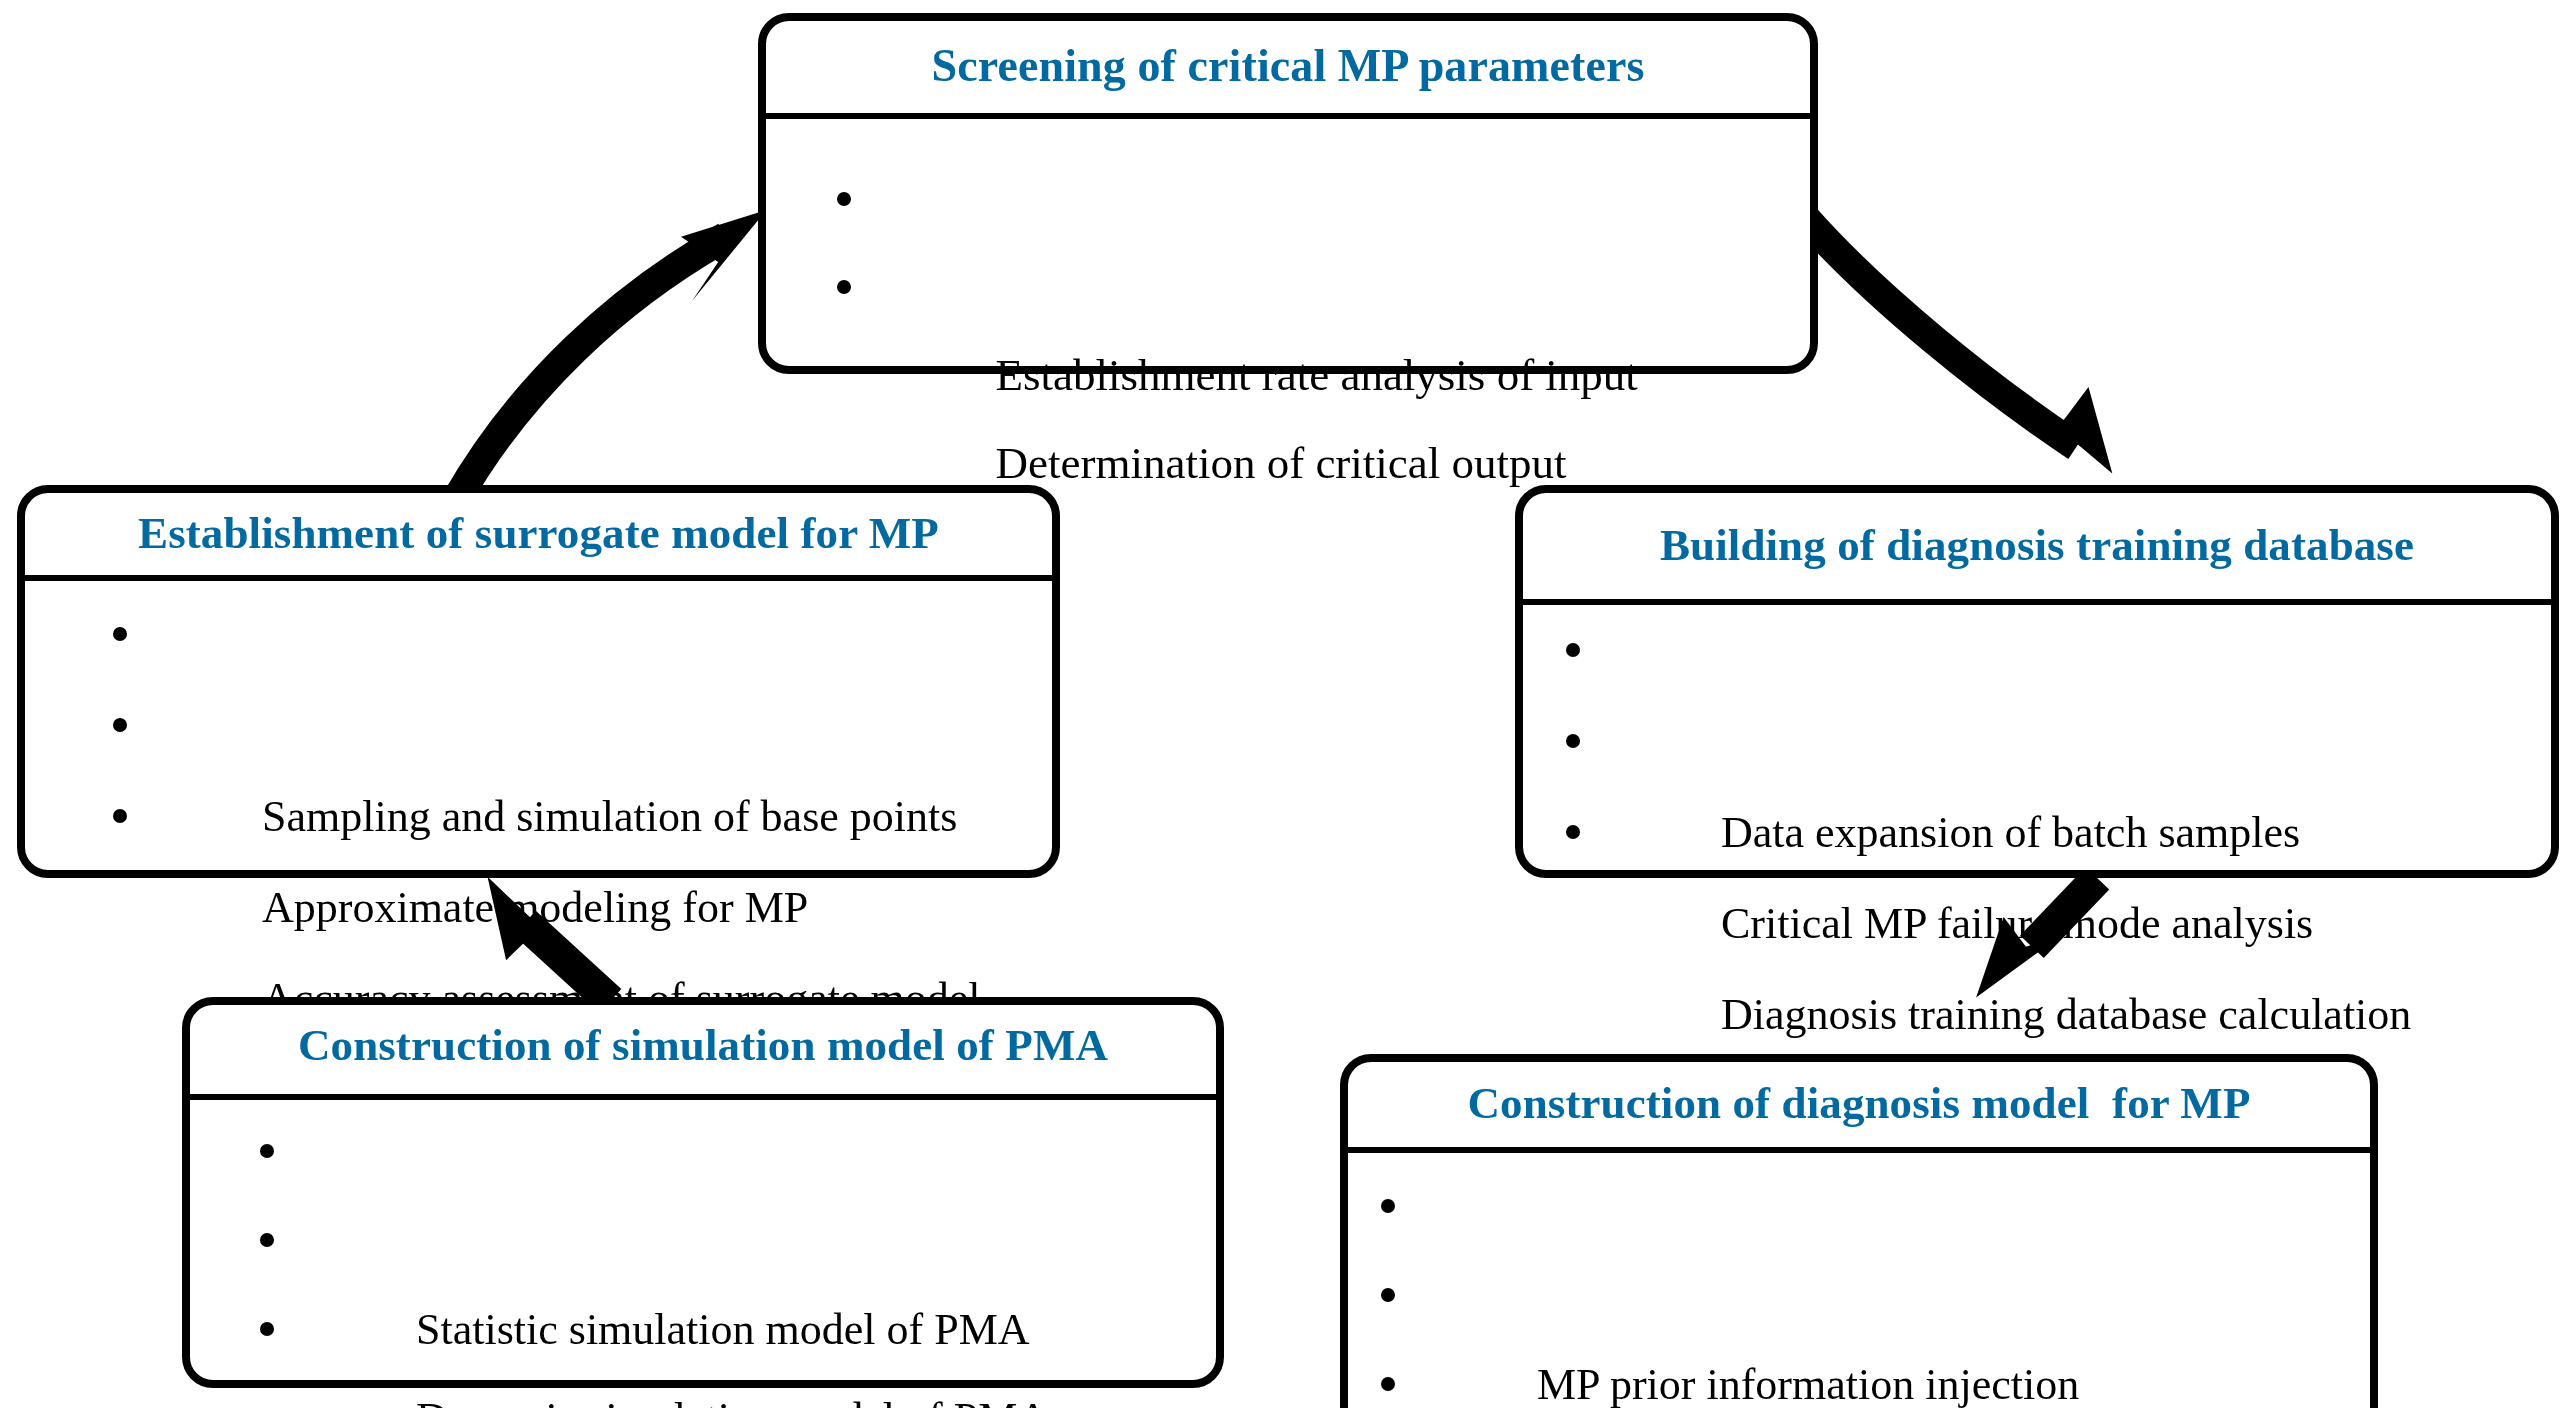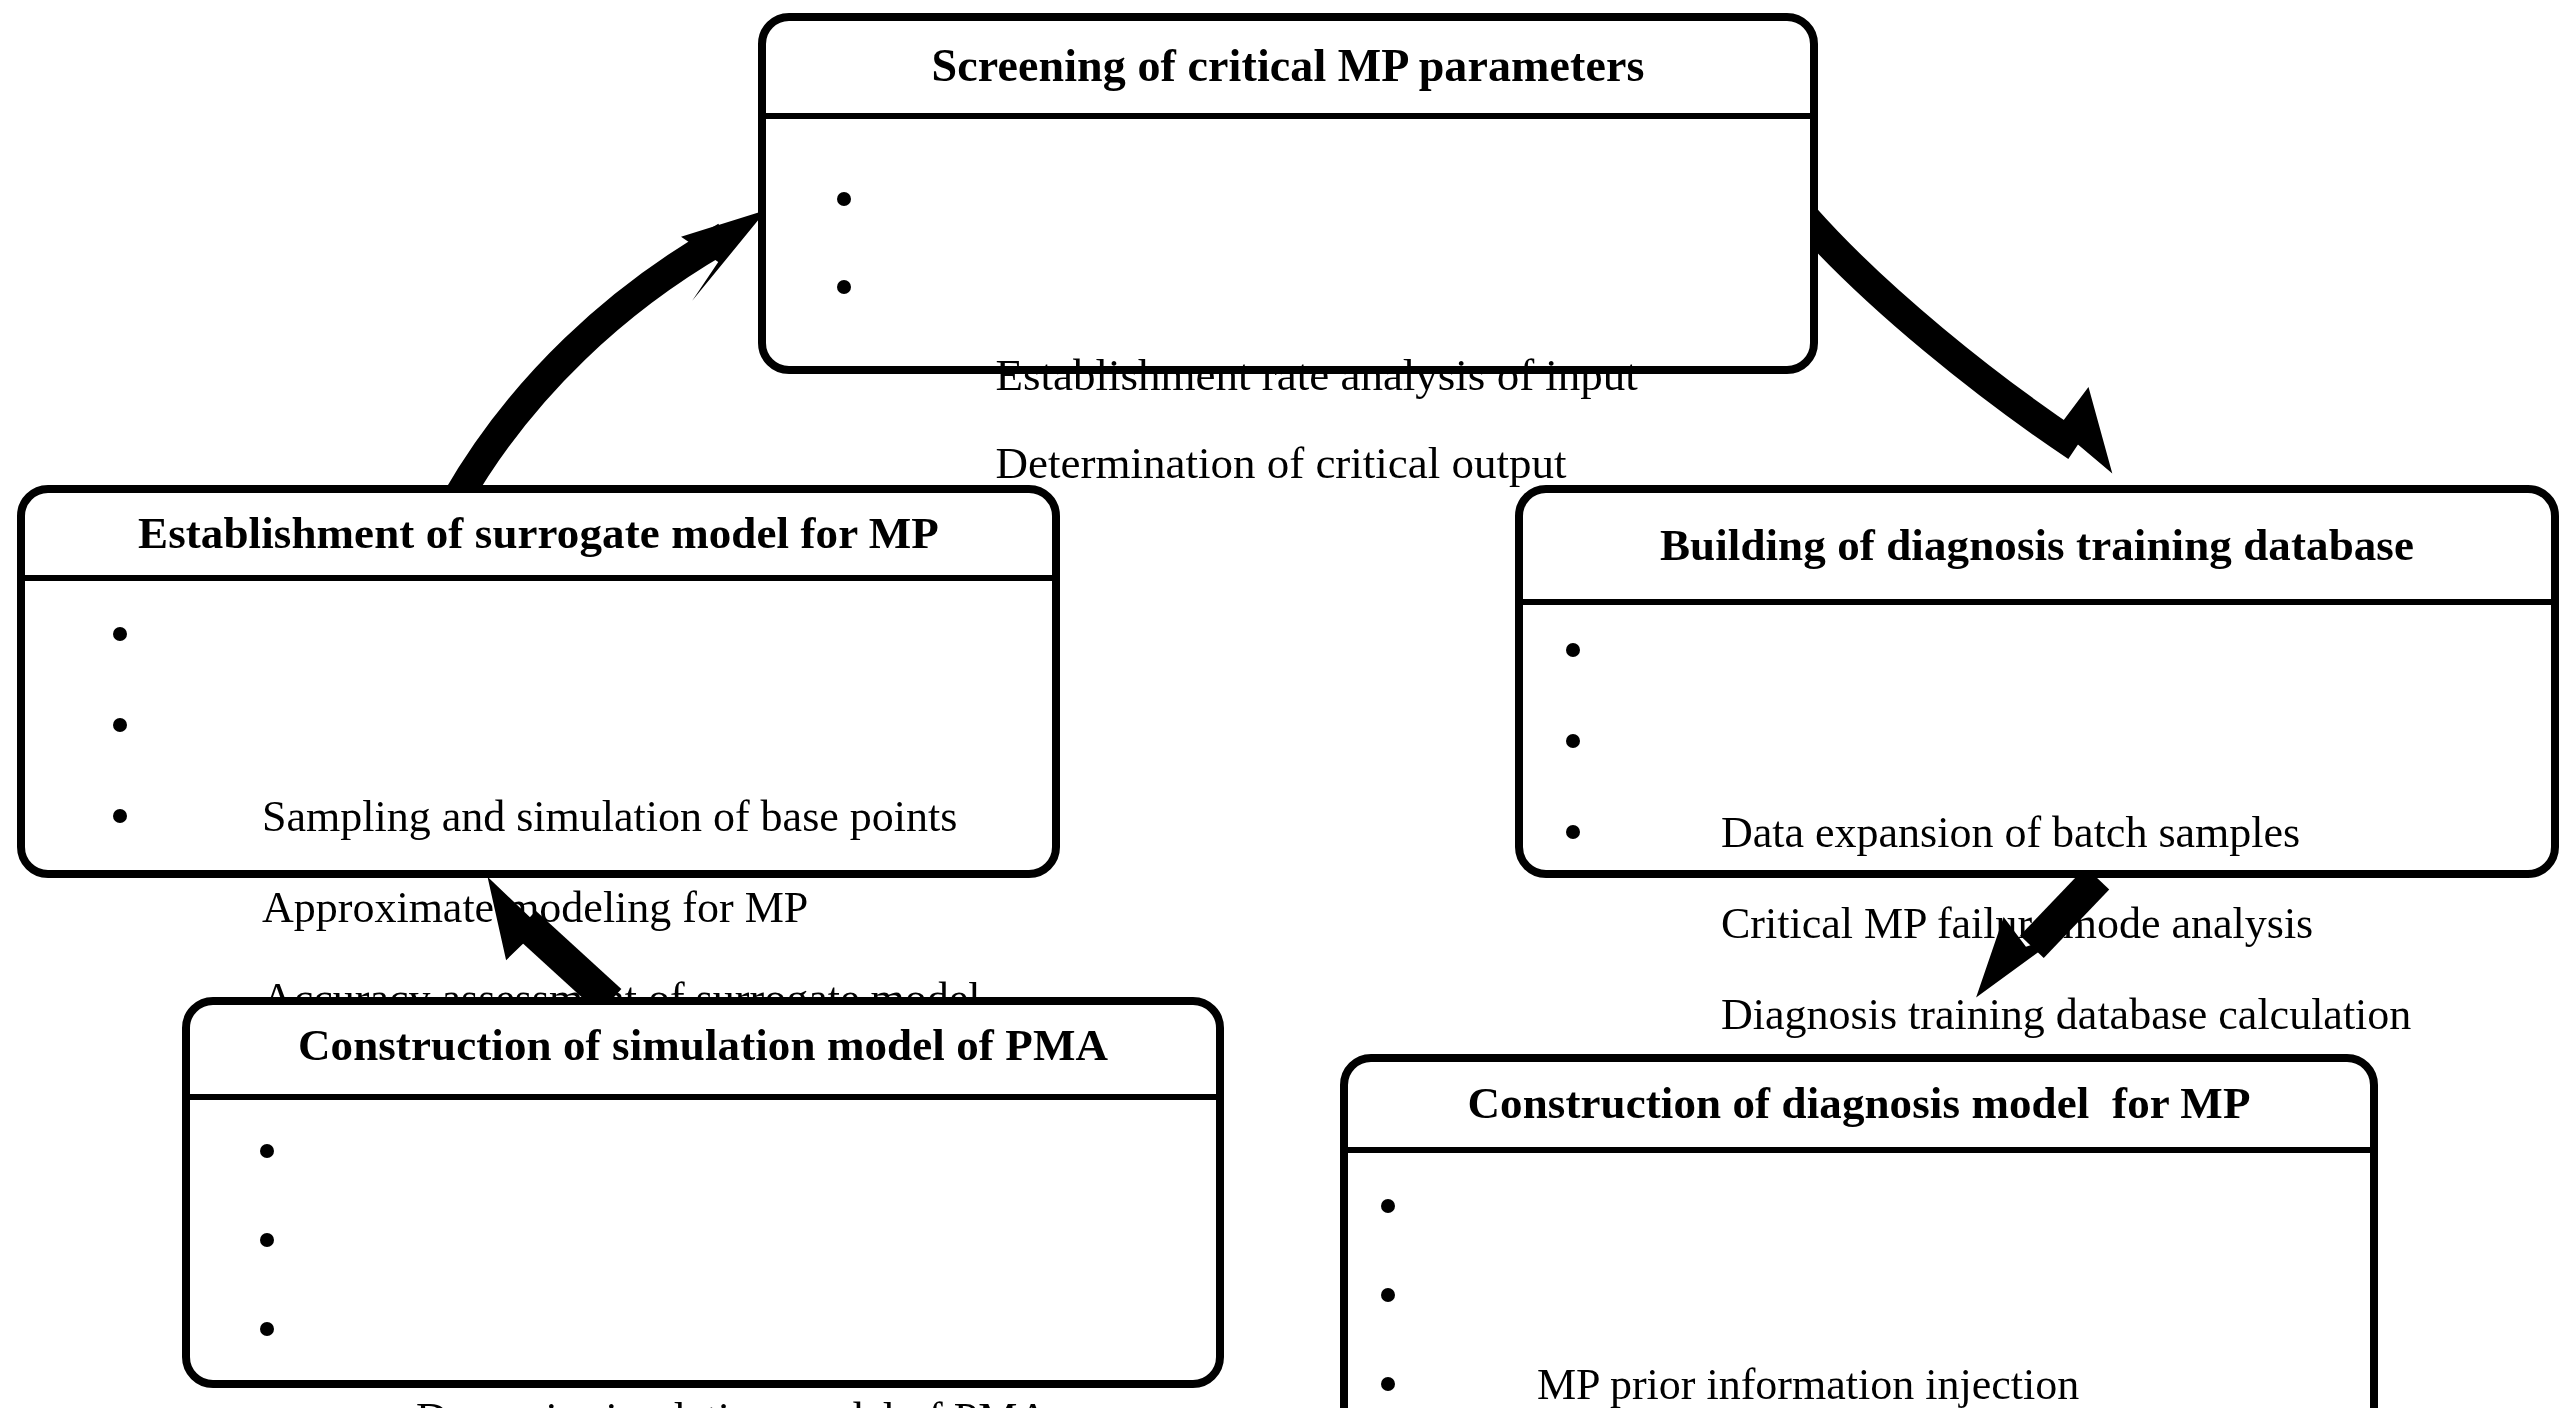--- a/index.html
+++ b/index.html
@@ -25,21 +25,21 @@
     border-radius: 31px;
     display: flex;
     flex-direction: column;
     z-index: 3;
   }
   .box-title {
     flex: 0 0 auto;
     box-sizing: border-box;
     text-align: center;
     font-weight: bold;
-    color: #000000;
+    color: #0369a1;
     letter-spacing: 0.1px;
     display: flex;
     align-items: center;
     justify-content: center;
     border-bottom: 6.7px solid #000000;
     white-space: pre;
   }
   .box-body {
     flex: 1 1 auto;
     box-sizing: border-box;
@@ -198,20 +198,21 @@
       </ul>
     </div>
   </div>
 
   <div class="flow-box" id="box-simulation">
     <div class="box-title">Construction of simulation model of PMA</div>
     <div class="box-body">
       <ul class="bullet-list">
         <li class="bullet-item">
           <span class="bullet-dot"></span>
+          <span class="bullet-text">Statistic simulation model of PMA</span>
         </li>
         <li class="bullet-item">
           <span class="bullet-dot"></span>
           <span class="bullet-text">Dynamic simulation model of PMA</span>
         </li>
         <li class="bullet-item">
           <span class="bullet-dot"></span>
           
         </li>
       </ul>

